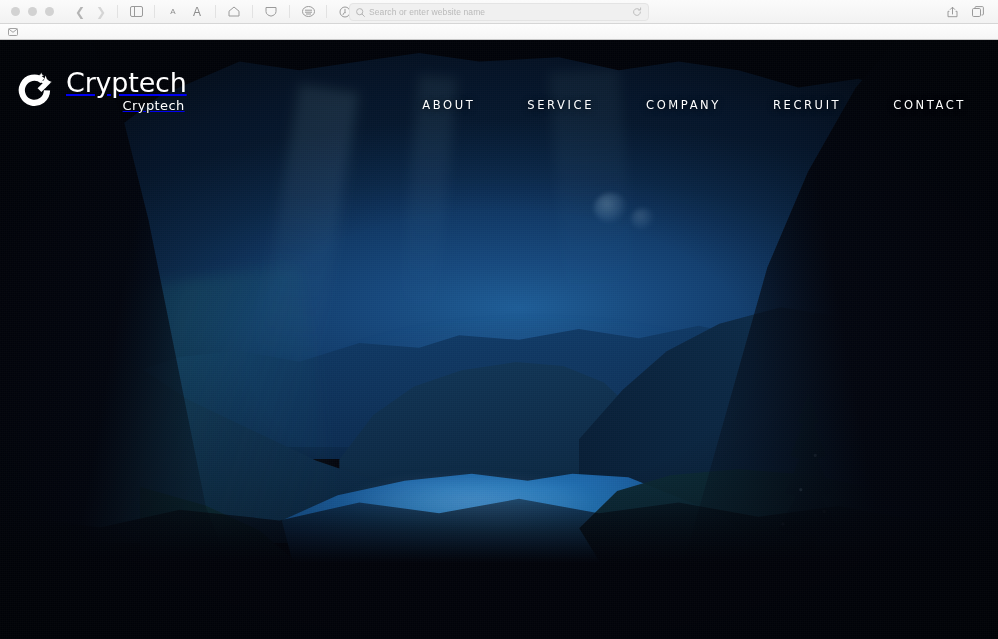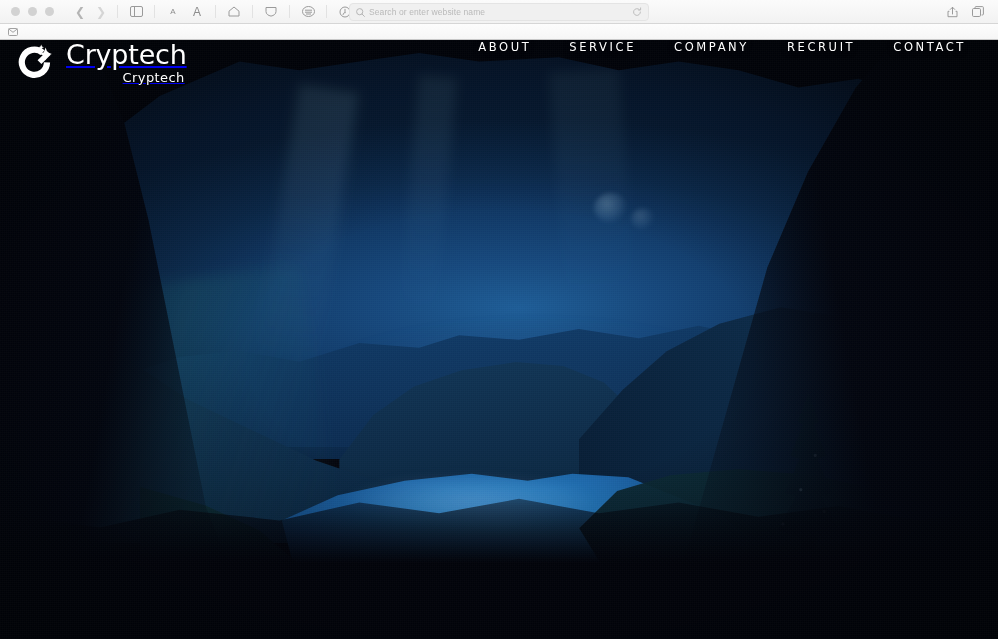--- a/index.html
+++ b/index.html
@@ -244,21 +244,21 @@
     background-image:
       repeating-linear-gradient(0deg, rgba(255,255,255,.012) 0 1px, rgba(0,0,0,.012) 1px 2px),
       repeating-linear-gradient(90deg, rgba(255,255,255,.01) 0 1px, rgba(0,0,0,.01) 1px 2px);
     pointer-events: none;
   }
 
   
   .site-header {
     position: absolute; left: 0; right: 0; top: 0;
     height: 72px;
-    display: flex; align-items: flex-start;
+    display: flex; align-items: flex-end;
     padding: 0 32px 0 14px;
     z-index: 5;
   }
 
   .brand { display: flex; align-items: center; gap: 8px; }
   .brand-mark { width: 44px; height: 44px; flex: 0 0 44px; }
   .brand-text { display: flex; flex-direction: column; line-height: 1; }
   .brand-name {
     color: #fff; font-size: 27px; font-weight: 400;
     letter-spacing: -.2px;
@@ -267,21 +267,21 @@
   .brand-sub {
     color: #fff; font-size: 13px; font-weight: 400;
     letter-spacing: .4px; align-self: flex-end;
     margin-top: 3px; margin-right: 2px;
     font-family: "DejaVu Sans", sans-serif;
   }
 
   .site-nav {
     margin-left: auto;
     display: flex; align-items: center;
-    gap: 38px;
+    gap: 52px;
   }
   .nav-link {
     color: #fff;
     font-size: 11.5px;
     letter-spacing: 2.6px;
     text-transform: uppercase;
     text-decoration: none;
     font-family: "DejaVu Sans", sans-serif;
     font-weight: 400;
     white-space: nowrap;

